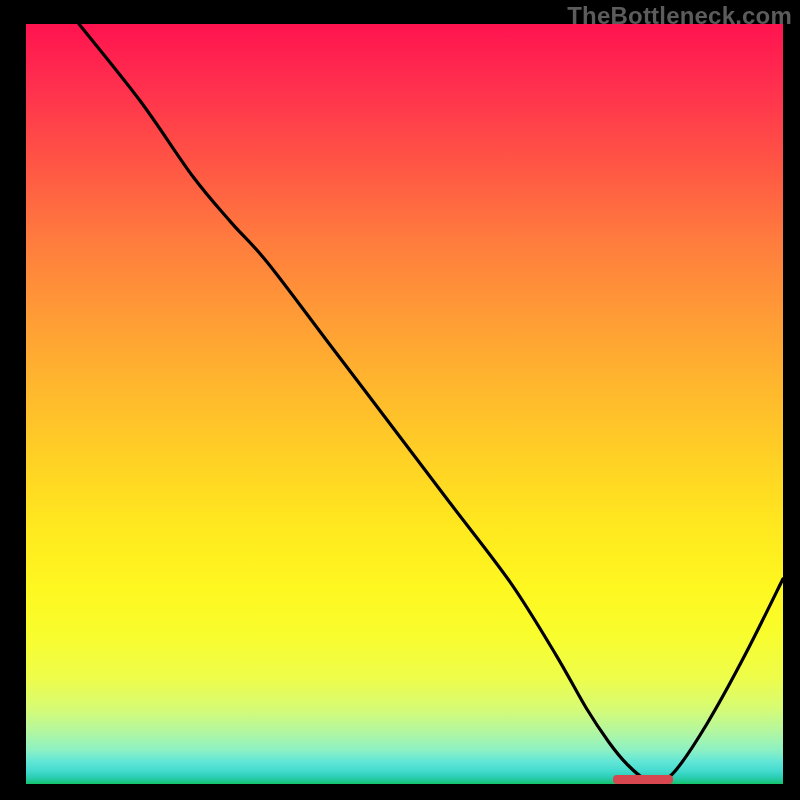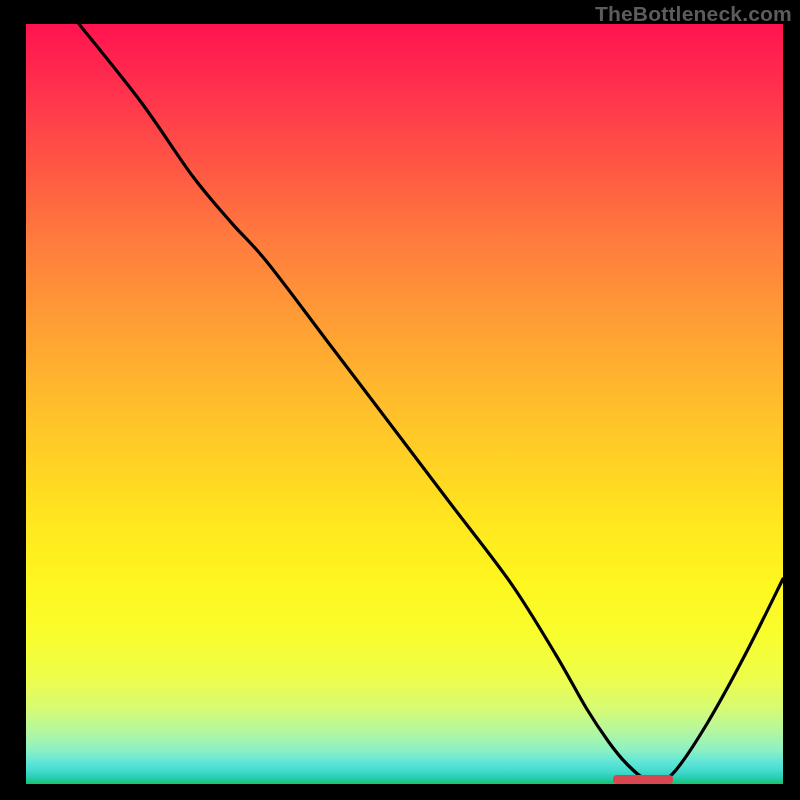--- a/index.html
+++ b/index.html
@@ -45,21 +45,21 @@
       #2ed0b8 99%,
       #1ec893 99.6%,
       #15c466 100%
     );
   }
   .watermark {
     position: absolute;
     top: 2px;
     right: 8px;
     color: #5c5c5c;
-    font-size: 21px;
+    font-size: 24px;
     font-weight: 600;
     letter-spacing: 0.2px;
     font-family: Arial, Helvetica, sans-serif;
   }
   svg.curve {
     position: absolute;
     left: 0;
     top: 0;
     width: 757px;
     height: 760px;

